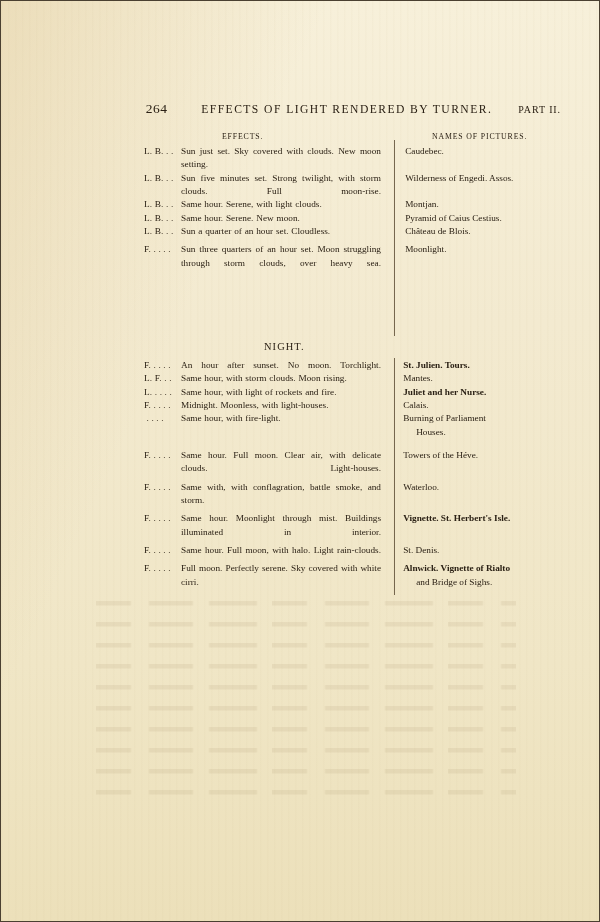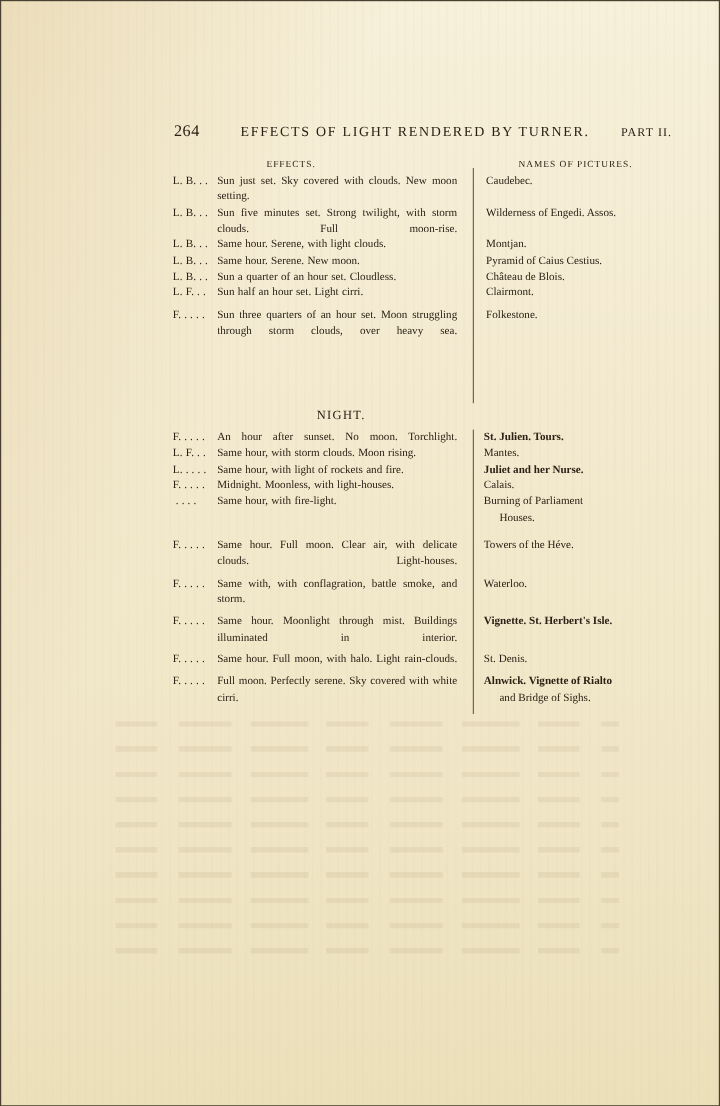--- a/index.html
+++ b/index.html
@@ -71,26 +71,27 @@
     position: absolute;
     left: 0;
     top: 0;
     width: 600px;
     color: #2b2115;
   }
 
   
   #running-head {
     position: absolute;
-    left: 144px;
+    left: 160px;
     top: 100px;
     width: 400px;
     height: 18px;
     display: flex;
     align-items: baseline;
+    justify-content: flex-end;
   }
   #running-head .folio {
     font-size: 13.5px;
     letter-spacing: .4px;
     margin-right: 34px;
   }
   #running-head .head-title {
     font-size: 11.6px;
     letter-spacing: 1.45px;
     white-space: nowrap;
@@ -250,34 +251,26 @@
           </td>
         </tr>
         <tr>
           <td class="c-effect">
             <span class="sigil">L. B. . .</span><span class="effect-body">Sun a quarter of an hour set.  Cloudless.</span>
           </td>
           <td class="c-name">
             <span>Château de Blois.</span>
           </td>
         </tr>
-        <tr>
-          <td class="c-effect">
-            <span class="sigil">L. F. . .</span><span class="effect-body">Sun half an hour set.  Light cirri.</span>
-          </td>
-          <td class="c-name">
-            <span>Clairmont.</span>
-          </td>
-        </tr>
         <tr class="gap-small">
           <td class="c-effect">
             <span class="sigil">F. . . . .</span><span class="effect-body justified">Sun three quarters of an hour set.  Moon struggling through storm clouds, over heavy sea.</span>
           </td>
           <td class="c-name">
-            <span>Folkestone.</span>
+            <span>Moonlight.</span>
           </td>
         </tr>
       </tbody>
     </table>
 
     <div class="section-heading" style="left:263px; top:340px;">NIGHT.</div>
 
     <div class="col-rule" style="top:357px; height:237px;"></div>
 
     <table class="entry-table" style="top:358px;">

